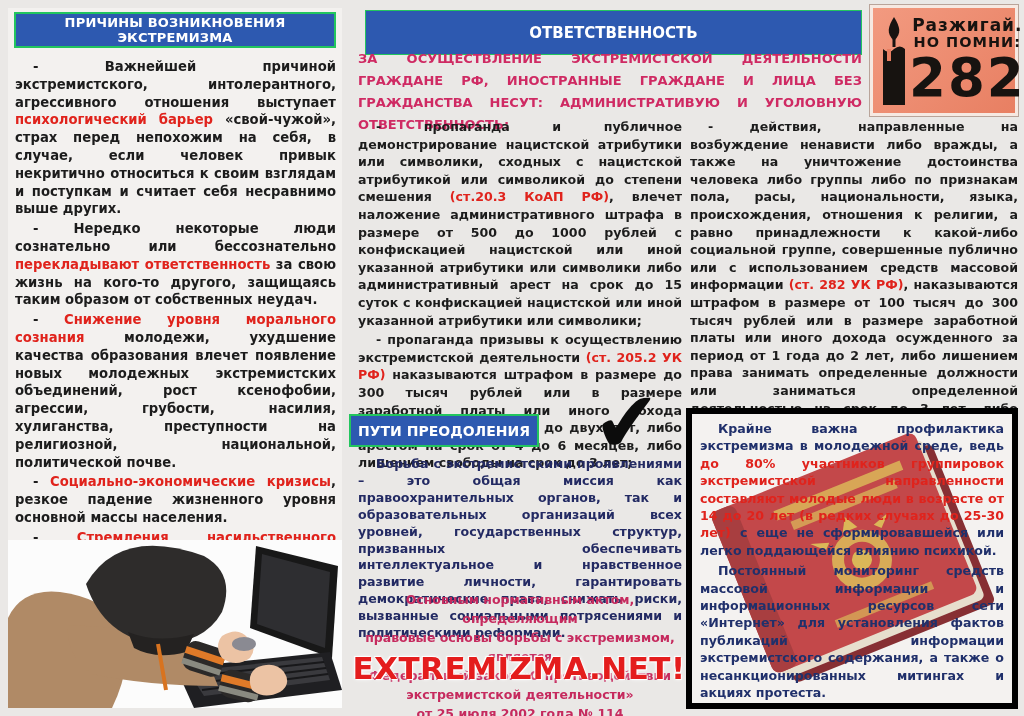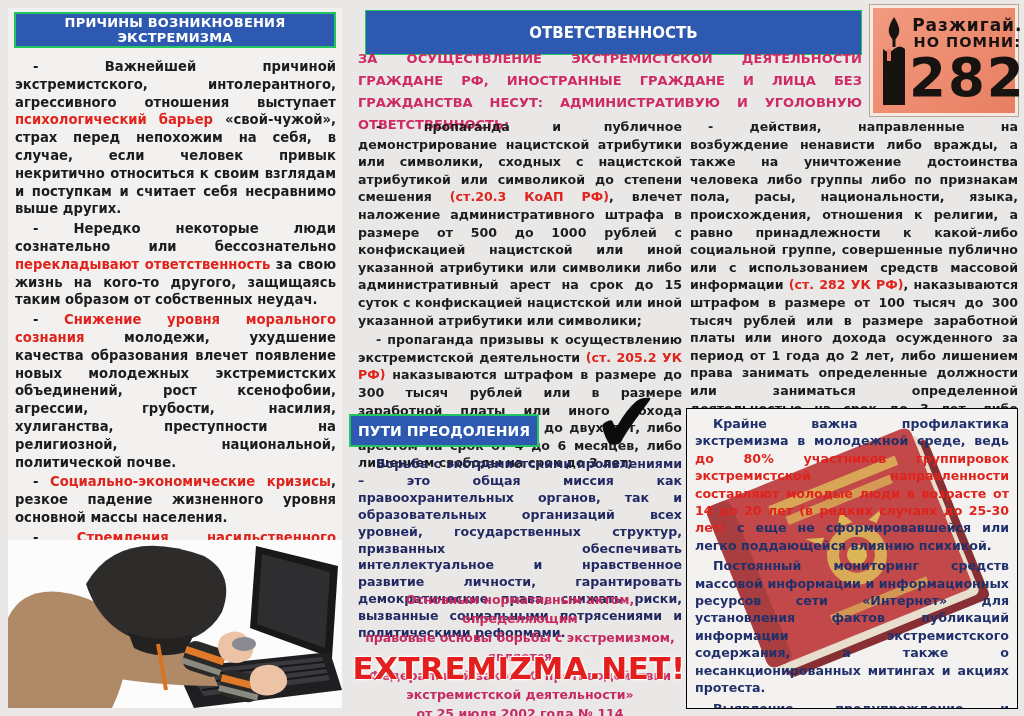--- a/index.html
+++ b/index.html
@@ -60,21 +60,21 @@
   }
   #site{
     position:absolute;left:350px;top:650px;width:338px;text-align:center;
     font-size:31px;font-weight:700;letter-spacing:.5px;color:#e41d1d;
     text-shadow:0 0 2px #fff,0 0 4px #fff,1px 1px 0 #fff,-1px -1px 0 #fff;
     white-space:nowrap;
   }
   
   #prevention{
     position:absolute;left:686px;top:408px;width:332px;height:301px;
-    background:#f4f2f0;border:1px solid #000000;box-sizing:border-box;overflow:hidden;
+    background:#f4f2f0;border:6px solid #000000;box-sizing:border-box;overflow:hidden;
   }
   #book{position:absolute;left:12px;top:18px;opacity:.92;}
   #prev-text{position:relative;z-index:2;padding:6px 8px;font-size:12.6px;line-height:17.4px;font-weight:600;}
   #prev-text p{margin-bottom:3px;}
 </style>
 </head>
 <body>
 
 <div id="page">
 

